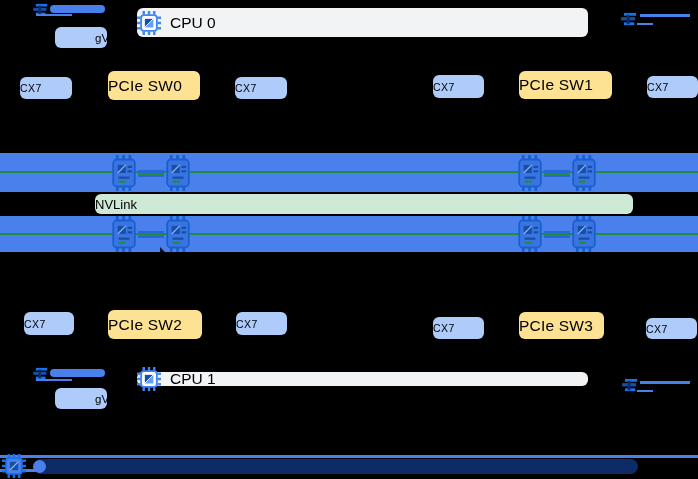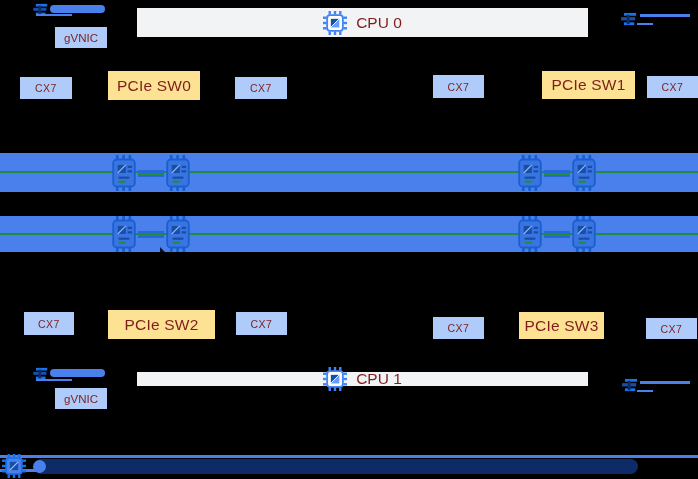--- a/index.html
+++ b/index.html
@@ -2,27 +2,27 @@
 <html><head>
 <meta charset="utf-8">
 <style>
   html,body{margin:0;padding:0;background:#000;}
   #canvas{
     position:relative;width:698px;height:479px;background:#000;overflow:hidden;
     font-family:"Liberation Sans", sans-serif;color:#202124;
   }
   .abs{position:absolute;}
   .box{
-    position:absolute;display:flex;align-items:center;justify-content:center;
-    border-radius:0;color:#7f1d1d;box-sizing:border-box;
+    position:absolute;display:flex;align-items:center;
+    border-radius:6px;color:#000000;box-sizing:border-box;
   }
   .cx7{background:#aecbfa;font-size:10.5px;font-weight:500;letter-spacing:.5px;}
   .sw{background:#fde293;font-size:15.5px;font-weight:500;letter-spacing:.2px;}
   .cpu{background:#f1f3f4;font-size:15.5px;font-weight:500;gap:9px;}
-  .gvnic{background:#aecbfa;font-size:11.5px;font-weight:500;}
+  .gvnic{background:#aecbfa;font-size:11.5px;font-weight:500;padding-left:40px;}
   .band{position:absolute;left:0;width:698px;background:#4a80ec;}
   .nvlink{background:#ceead6;font-size:13px;font-weight:500;}
   .hline{position:absolute;background:#4a80ec;}
   .greenline{position:absolute;left:0;width:698px;height:2px;background:#1e8e3e;}
   .gpu-pair{position:absolute;display:flex;align-items:center;}
   .gpu-link{width:26px;height:7px;background:#2a66d8;position:relative;}
   .gpu-link::after{content:"";position:absolute;left:0;right:0;top:3px;height:2px;background:#1e8e3e;}
   .navy-pill{position:absolute;background:#0d2b66;border-radius:8px;}
   .blue-dot{position:absolute;background:#4a80ec;border-radius:50%;}
   svg{display:block;}
@@ -89,30 +89,33 @@
     </div>
   <div class="box sw" style="left:108px;top:71px;width:92px;height:29px;">
       <span>PCIe SW0</span>
     </div>
   <div class="box cx7" style="left:235px;top:77px;width:52px;height:22px;">
       <span>CX7</span>
     </div>
   <div class="box cx7" style="left:433px;top:75px;width:51px;height:23px;">
       <span>CX7</span>
     </div>
-  <div class="box sw" style="left:542px;top:71px;width:93px;height:28px;">
+  <div class="box sw" style="left:519px;top:71px;width:93px;height:28px;">
       <span>PCIe SW1</span>
     </div>
   <div class="box cx7" style="left:647px;top:76px;width:51px;height:22px;">
       <span>CX7</span>
     </div>
 
   <div class="band" style="top:153px;height:39px;"></div>
   <div class="greenline" style="top:171px;"></div>
 
+  <div class="box nvlink" style="left:95px;top:194px;width:538px;height:20px;">
+    <span>NVLink</span>
+  </div>
 
   <div class="band" style="top:216px;height:36px;"></div>
   <div class="greenline" style="top:233px;"></div>
 
   <div class="gpu-pair" style="left:110px;top:155px;">
     <svg width="28" height="36" viewBox="0 0 28 40">
       <g fill="#1a5fd0">
           <rect x="5" y="0" width="3" height="5"></rect>
           <rect x="12" y="0" width="3" height="5"></rect>
           <rect x="19" y="0" width="3" height="5"></rect>
@@ -262,21 +265,21 @@
 
   <div class="abs" style="left:159px;top:247px;">
     <svg width="9" height="11" viewBox="0 0 9 11">
         <path d="M1,0 L8,7 L4.5,7 L6,10.5 L4.5,11 L3,7.5 L1,9 Z" fill="#000" opacity="0.85"></path>
       </svg>
   </div>
 
   <div class="box cx7" style="left:24px;top:312px;width:50px;height:23px;">
       <span>CX7</span>
     </div>
-  <div class="box sw" style="left:108px;top:310px;width:107px;height:29px;">
+  <div class="box sw" style="left:108px;top:310px;width:94px;height:29px;">
       <span>PCIe SW2</span>
     </div>
   <div class="box cx7" style="left:236px;top:312px;width:51px;height:23px;">
       <span>CX7</span>
     </div>
   <div class="box cx7" style="left:433px;top:317px;width:51px;height:22px;">
       <span>CX7</span>
     </div>
   <div class="box sw" style="left:519px;top:312px;width:85px;height:27px;">
       <span>PCIe SW3</span>

